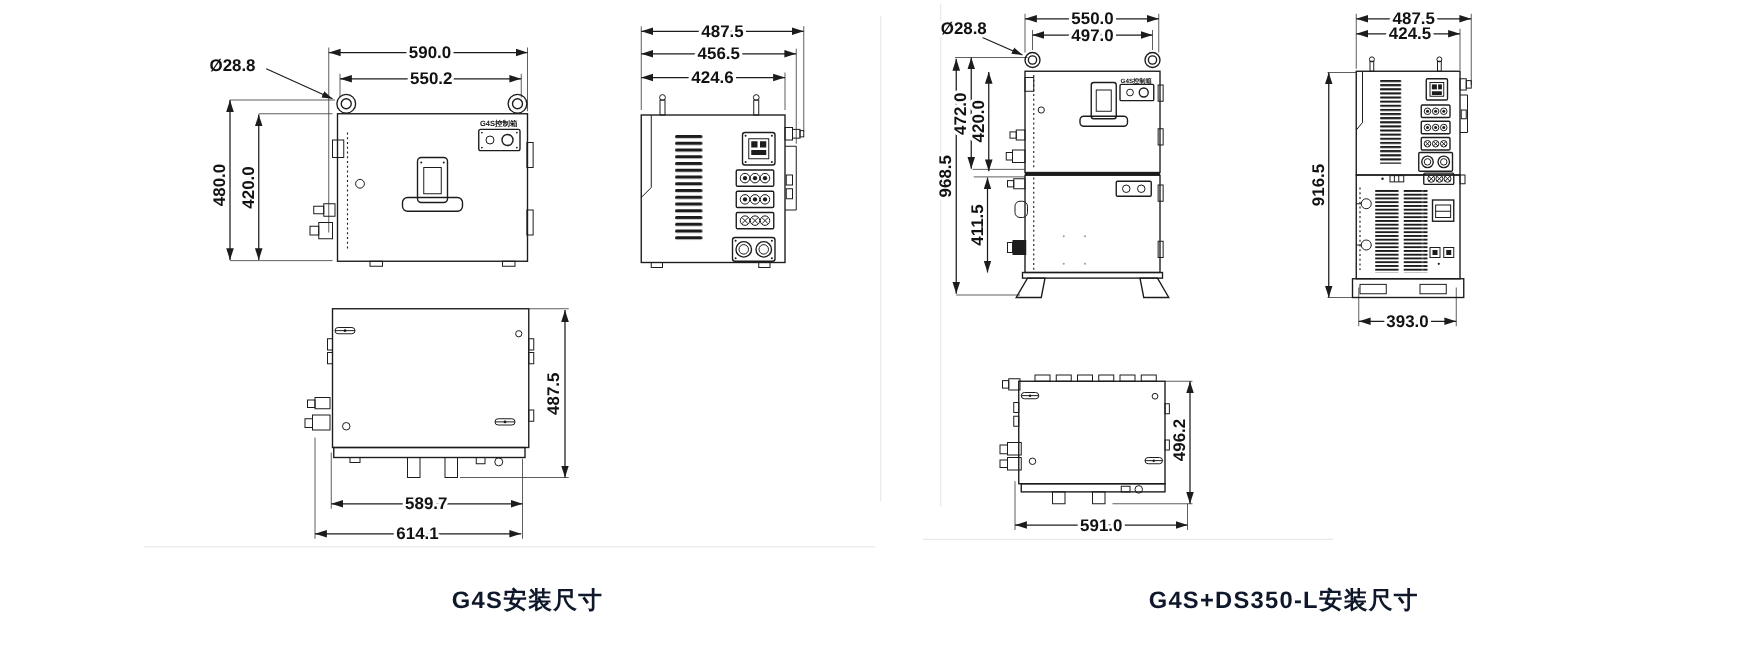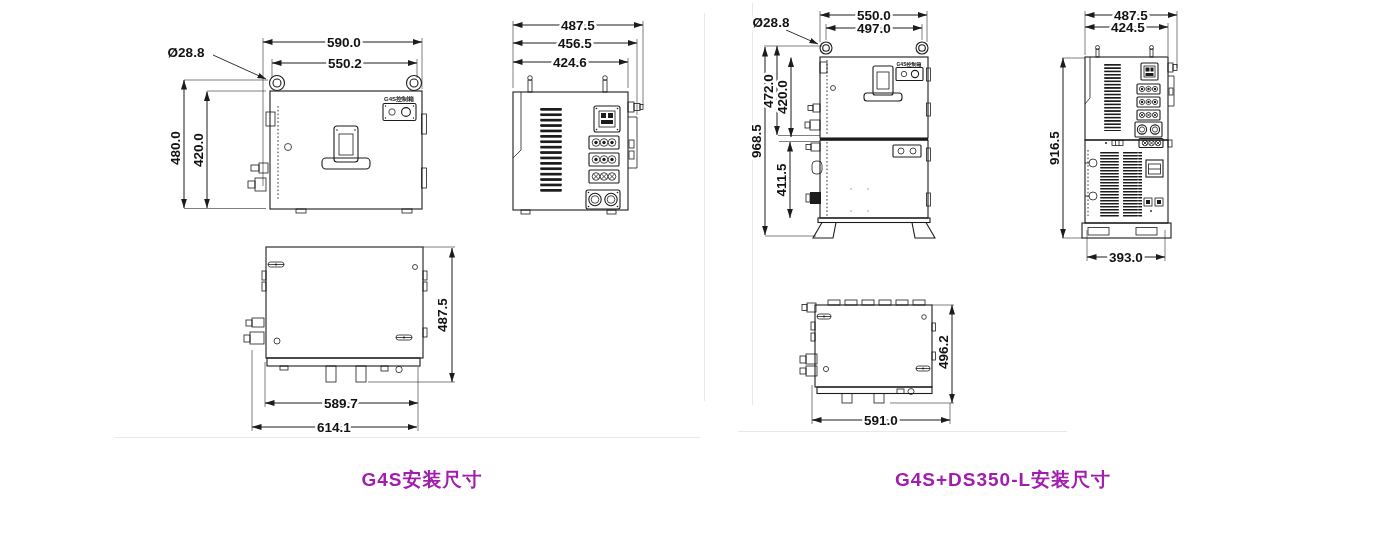--- a/index.html
+++ b/index.html
@@ -13,21 +13,21 @@
   .d{fill:none;stroke:#1c1c1c;stroke-width:1;marker-start:url(#ar);marker-end:url(#ar);}
   .lead{fill:none;stroke:#1c1c1c;stroke-width:0.9;marker-end:url(#ar);}
   .f{fill:#1c1c1c;stroke:none;}
   .dot{fill:#1c1c1c;stroke:none;}
   .dash{fill:none;stroke:#1c1c1c;stroke-width:0.9;stroke-dasharray:1.6 2.2;}
   .dim{font-family:"Liberation Sans",sans-serif;font-size:13.5px;font-weight:bold;fill:#121212;
        text-anchor:middle;paint-order:stroke;stroke:#ffffff;stroke-width:5px;stroke-linejoin:round;}
   .tinylbl{font-family:"Liberation Sans",sans-serif;font-size:6px;font-weight:bold;fill:#121212;text-anchor:middle;}
   .tinylbl2{font-family:"Liberation Sans",sans-serif;font-size:5px;font-weight:bold;fill:#121212;text-anchor:middle;}
   .caption{position:absolute;top:467px;width:400px;text-align:center;
-           font-size:19px;font-weight:bold;color:#a21caf;letter-spacing:1px;}
+           font-size:19px;font-weight:bold;color:#0f172a;letter-spacing:1px;}
   .hairline{position:absolute;background:#e9e9e9;}
 </style>
 </head>
 <body>
 
 <div class="hairline" style="left:704px;top:13px;width:1px;height:388px;"></div>
 <div class="hairline" style="left:752px;top:3px;width:1px;height:402px;"></div>
 <div class="hairline" style="left:115px;top:437px;width:585px;height:1px;"></div>
 <div class="hairline" style="left:738px;top:431px;width:329px;height:1px;"></div>
 
@@ -481,13 +481,13 @@
         <rect class="t" x="842" y="393.5" width="10" height="9.5"></rect>
         <rect class="t" x="874" y="393.5" width="10" height="9.5"></rect>
         <rect class="t" x="897" y="389" width="7" height="4.5"></rect>
         <circle class="t" cx="911" cy="391.5" r="3"></circle>
       </g>
     </g>
   </g>
 </svg>
 
 <div class="caption" style="left:222px;">G4S安装尺寸</div>
-<div class="caption" style="left:803px;">G4S+DS350-L安装尺寸</div>
+<div class="caption" style="left:827px;">G4S+DS350-L安装尺寸</div>
 
 </body></html>

